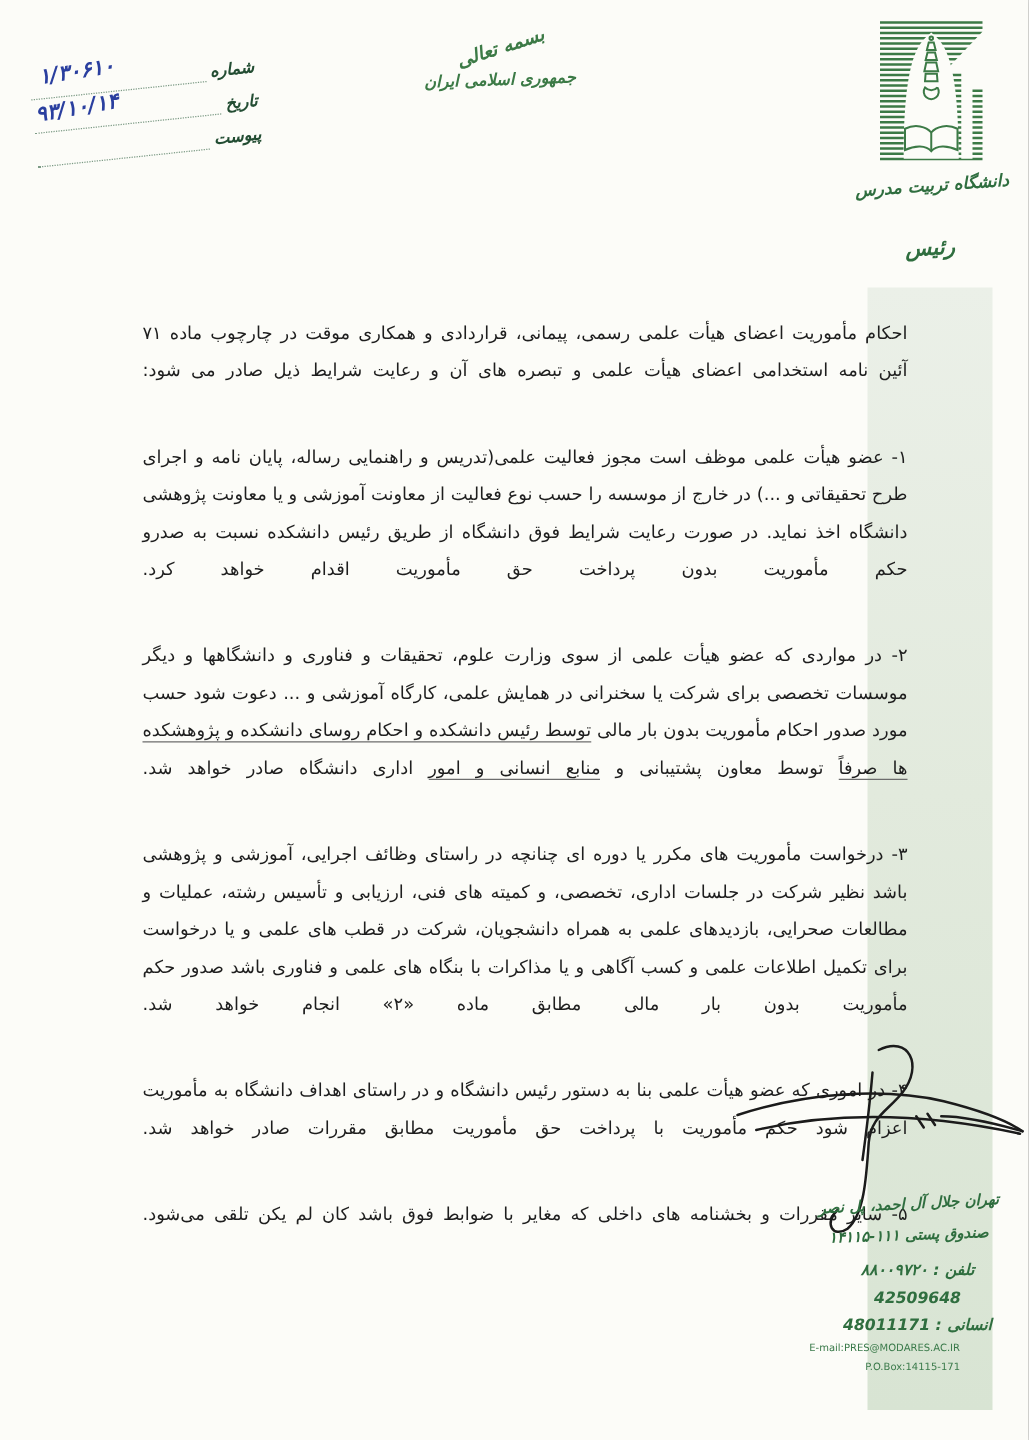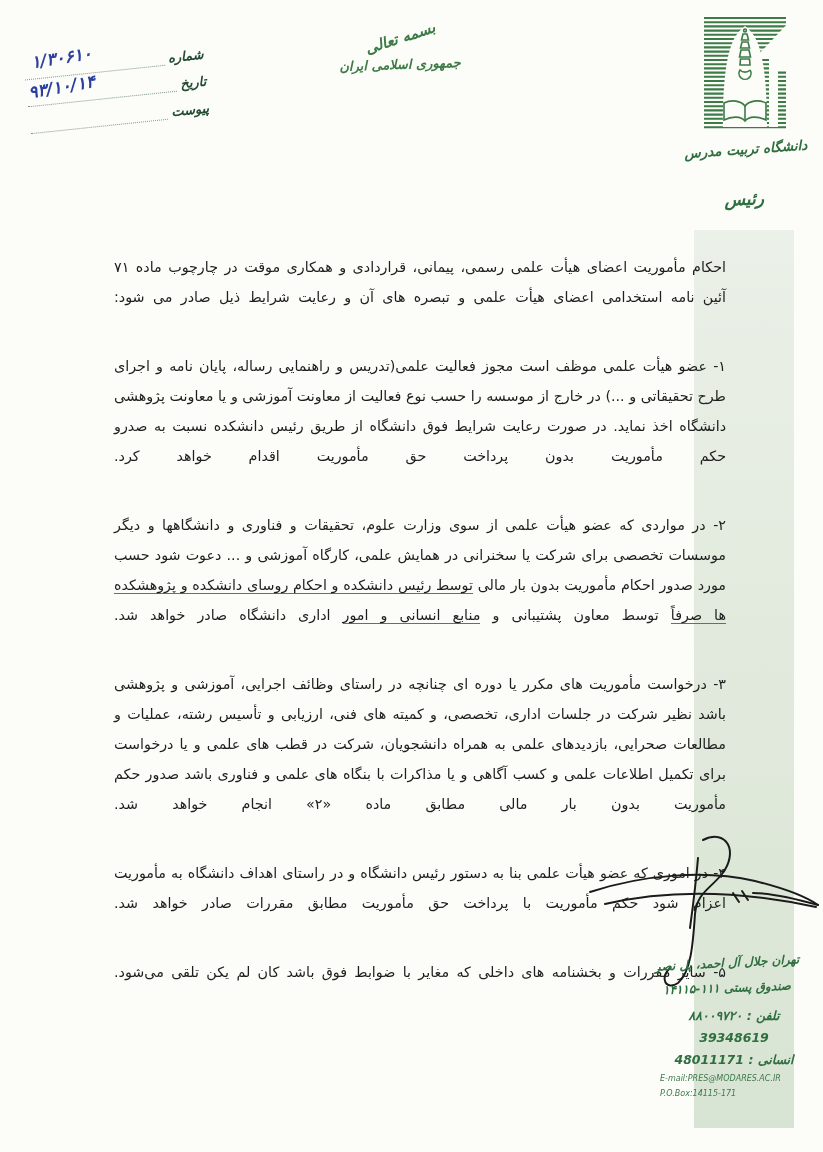--- a/index.html
+++ b/index.html
@@ -42,22 +42,22 @@
   .u{border-bottom:1.3px solid #6c6c6c;}
   
   .signature{position:absolute;left:585px;top:830px;}
   
   .addr1{position:absolute;left:648px;top:956px;width:158px;text-align:center;color:#2f6e3f;
          font-size:12px;font-weight:bold;font-style:italic;transform:rotate(-3deg);white-space:nowrap;direction:rtl;}
   .addr2{position:absolute;left:652px;top:981px;width:150px;text-align:center;color:#2f6e3f;
          font-size:12px;font-weight:bold;font-style:italic;transform:rotate(-2deg);white-space:nowrap;direction:rtl;}
   .phone-row{position:absolute;width:120px;left:674px;text-align:center;color:#2f6e3f;
              font-size:12.5px;font-weight:bold;font-style:italic;direction:rtl;white-space:nowrap;}
-  .latin{position:absolute;width:140px;left:660px;text-align:left;color:#3a7a4a;
-         font-size:8px;font-family:"DejaVu Sans",sans-serif;white-space:nowrap;font-style:italic;}
+  .latin{position:absolute;width:140px;left:628px;text-align:right;color:#3a7a4a;
+         font-size:8px;font-family:"DejaVu Sans",sans-serif;white-space:nowrap;}
 </style>
 </head>
 <body>
 
 <div class="page">
 
   <div class="strip"></div>
 
   <div class="stamp">
     <div class="row">
@@ -163,21 +163,21 @@
   <div class="addr1">تهران جلال آل احمد، پل نصر</div>
   <div class="addr2">
     <span>صندوق پستی</span>
     <span dir="ltr">۱۴۱۱۵-۱۱۱</span>
   </div>
   <div class="phone-row" style="top:1008px;">
     <span>تلفن :</span>
     <span>۸۸۰۰۹۷۲۰</span>
   </div>
   <div class="phone-row" style="top:1030px;">
-    <span>39348619</span>
+    <span>42509648</span>
   </div>
   <div class="phone-row" style="top:1052px;">
     <span>انسانی :</span>
     <span>48011171</span>
   </div>
   <div class="latin" style="top:1074px;">E-mail:PRES@MODARES.AC.IR</div>
   <div class="latin" style="top:1089px;">P.O.Box:14115-171</div>
 
 </div>
 

